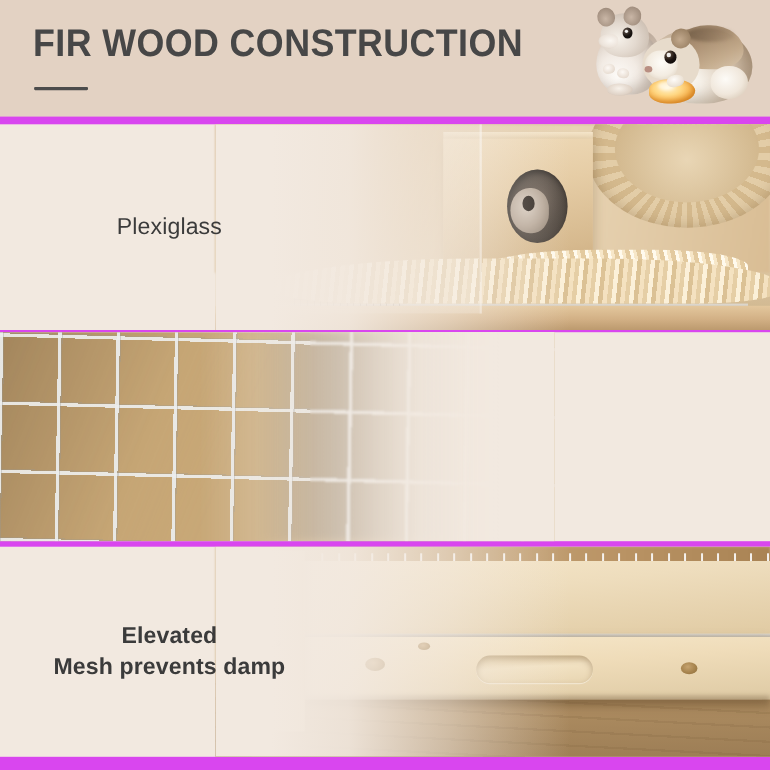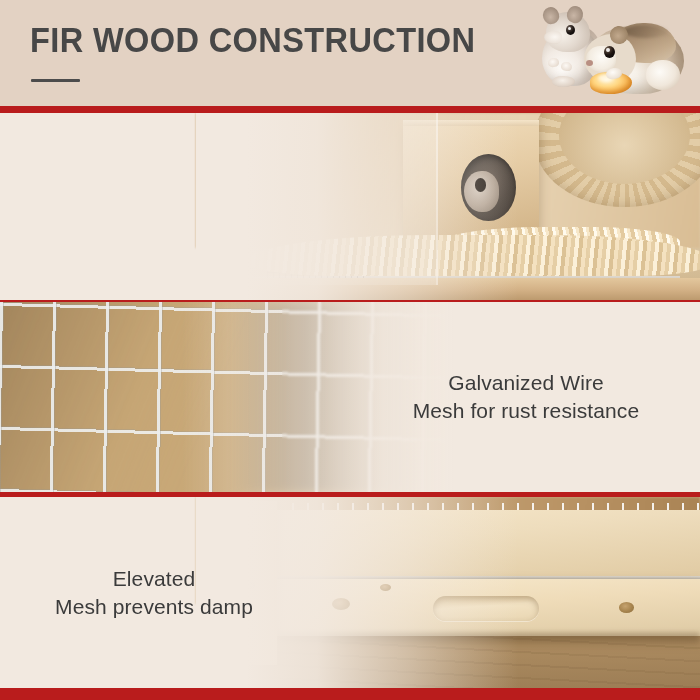--- a/index.html
+++ b/index.html
@@ -8,21 +8,21 @@
   html, body {
     width: 700px; height: 700px;
     background: #ffffff;
     font-family: "Liberation Sans", sans-serif;
     overflow: hidden;
   }
 
   .infographic {
     position: relative;
     width: 700px; height: 700px;
-    background: #b91c1c;
+    background: #d946ef;
   }
 
   
   .header {
     position: absolute;
     left: 0; top: 0;
     width: 700px; height: 106px;
     background: #e3d2c3;
     overflow: hidden;
   }
@@ -204,21 +204,21 @@
 
   
   .panel {
     position: absolute;
     left: 0; width: 700px;
     background: #f2e9e0;
     overflow: hidden;
   }
   #panel-1 { top: 113px; height: 187px; }
   #panel-2 { top: 302px; height: 190px; }
-  #panel-3 { top: 497px; height: 191px; }
+  #panel-3 { top: 497px; height: 191px; font-weight: bold; }
 
   .panel-photo {
     position: absolute;
     top: 0; height: 100%;
     width: 72%;
   }
   .photo-right { right: 0; }
   .photo-left  { left: 0; }
 
   
@@ -534,38 +534,35 @@
       <div class="bedding-2"></div>
       <div class="tray"></div>
       <div class="mini-mesh"></div>
       <div class="bedding"></div>
       <div class="base-rail"></div>
       <div class="glass"></div>
       <div class="fade fade-to-left"></div>
     </div>
 
     <div class="panel-caption cap-left">
+      <span class="cap-line">Plexiglass</span>
     </div>
   </div>
 
   <div class="panel" id="panel-2">
 
     <div class="panel-photo photo-left p2">
       <div class="blurbg"></div>
       <div class="diag"></div>
       <div class="darkzone"></div>
       <div class="mesh"></div>
       <div class="mesh-soft"></div>
       <div class="fade fade-to-right"></div>
     </div>
 
-    <div class="panel-caption cap-right">
-      <span class="cap-line">Galvanized Wire</span>
-      <span class="cap-line">Mesh for rust resistance</span>
-    </div>
   </div>
 
   <div class="panel" id="panel-3">
 
     <div class="panel-photo photo-right p3">
       <div class="wall"></div>
       <div class="floor"></div>
       <div class="floor-grain"></div>
       <div class="mesh-top"></div>
       <div class="cage-body"></div>

